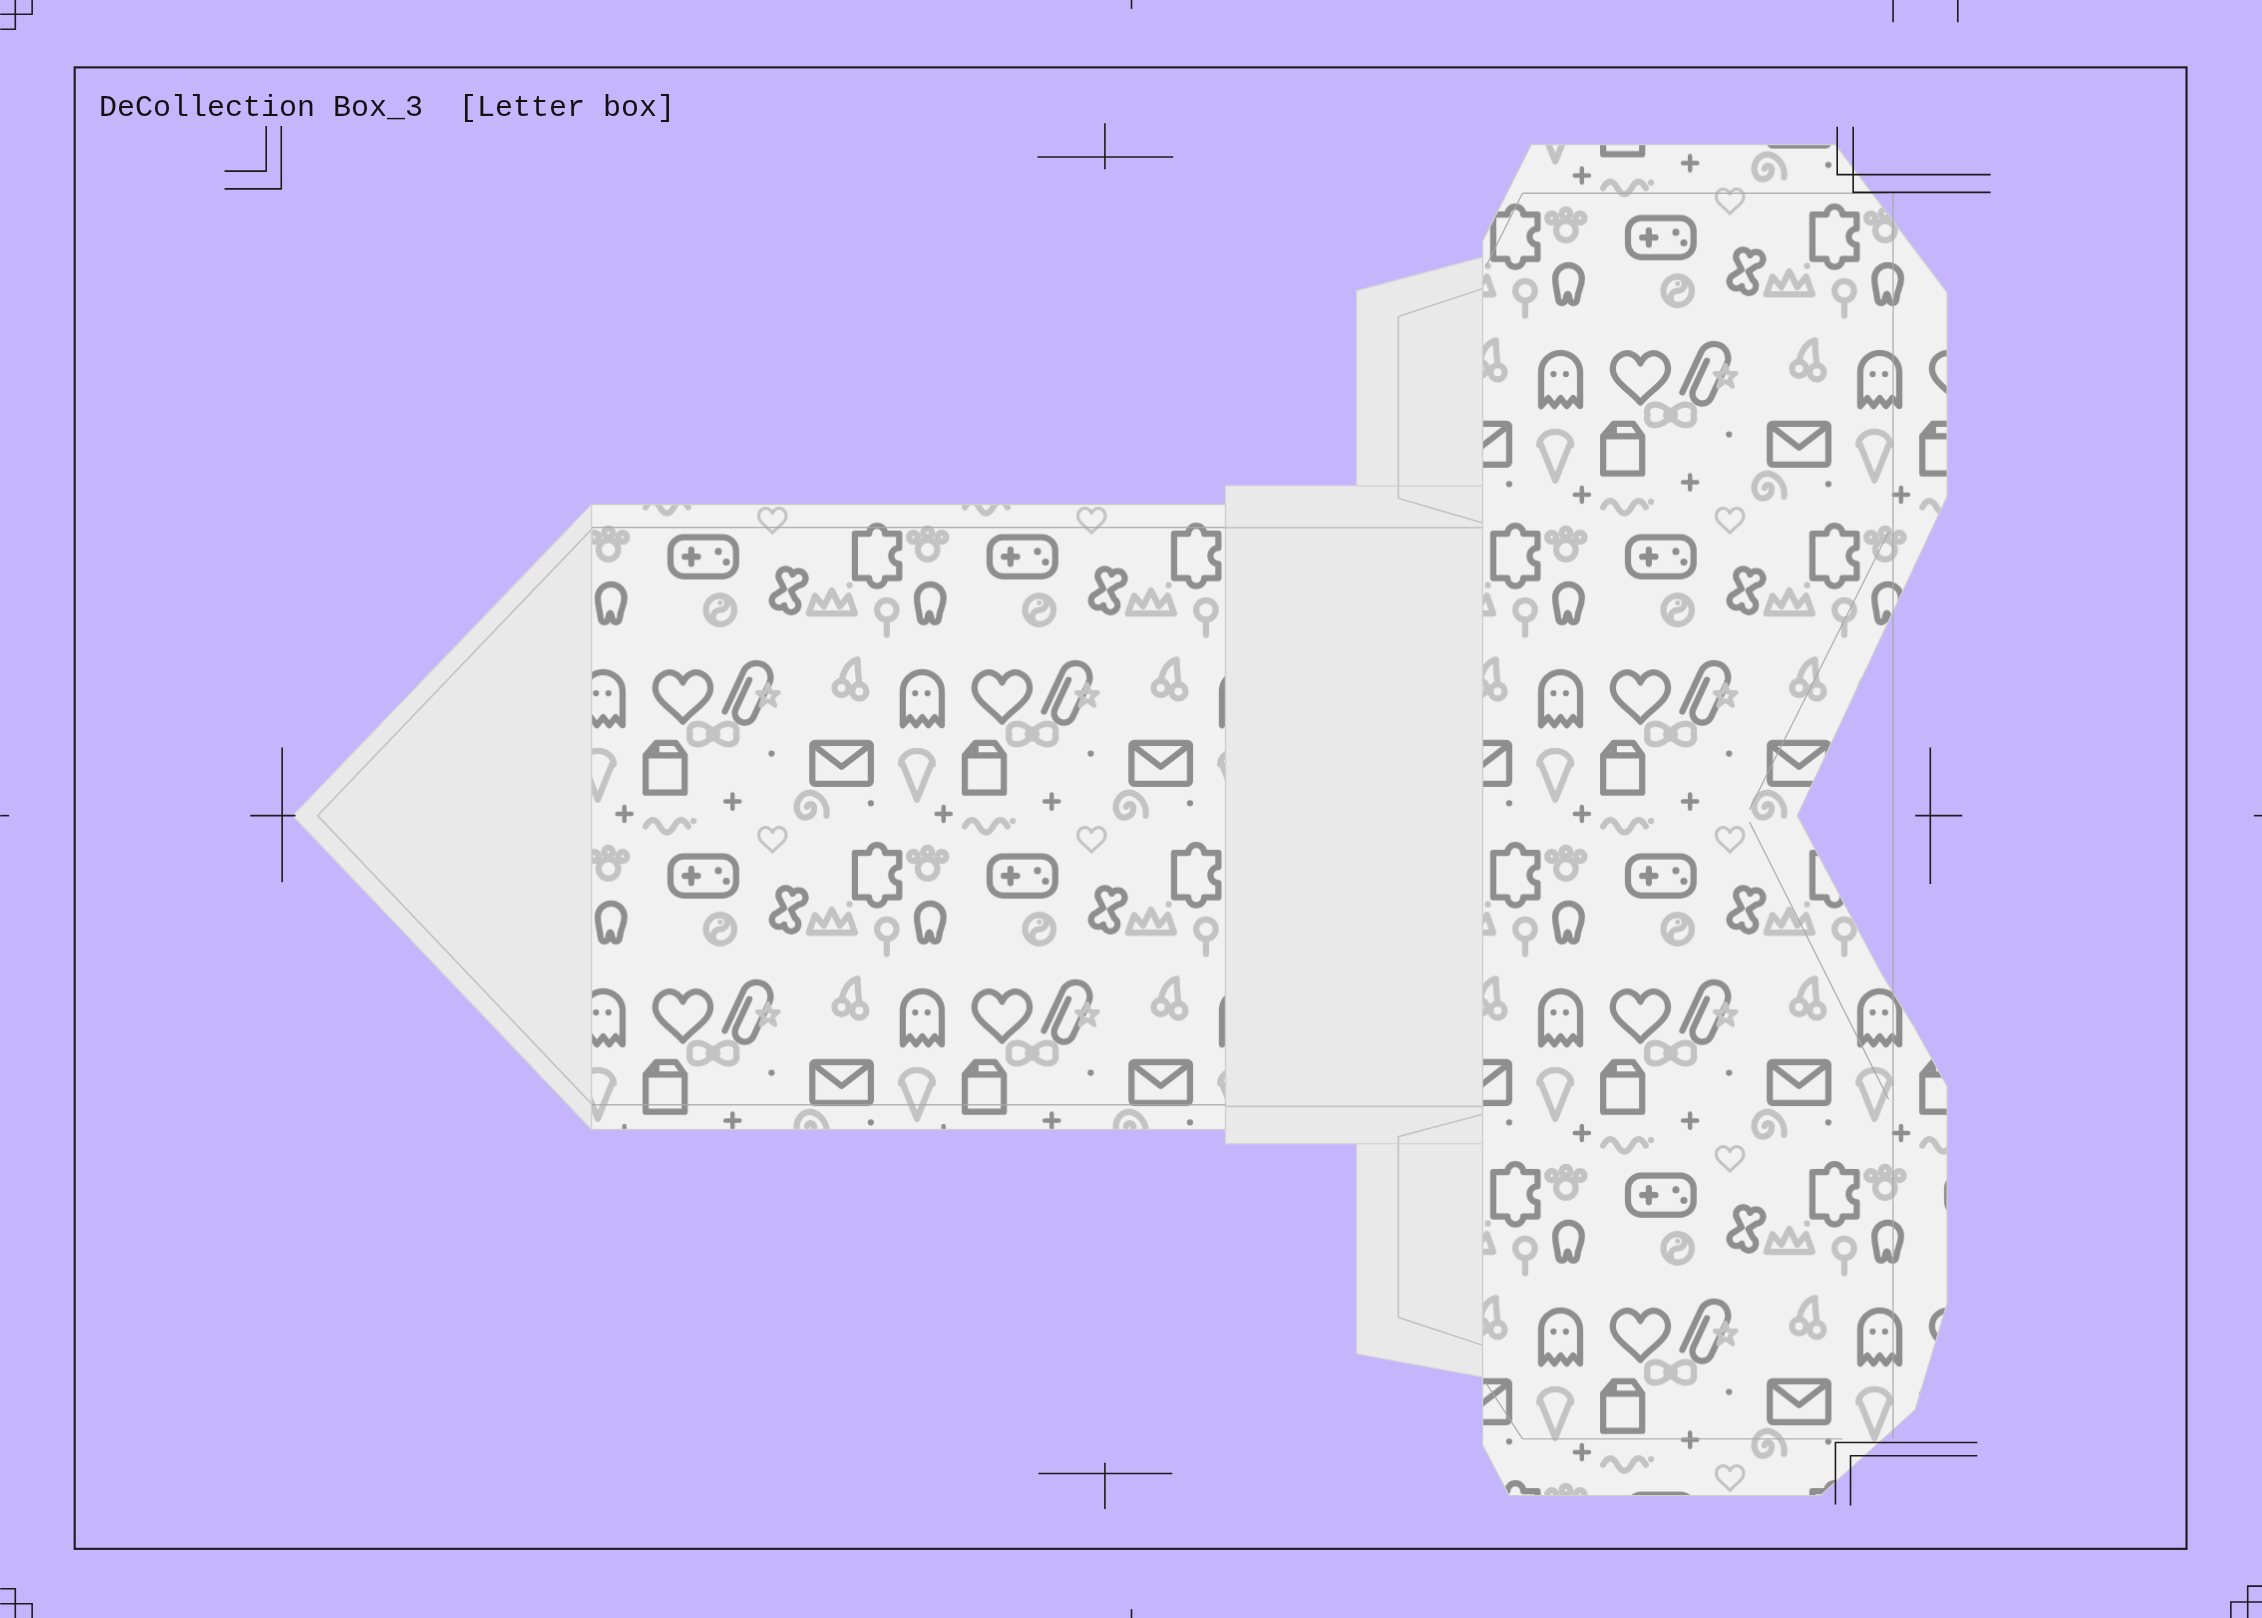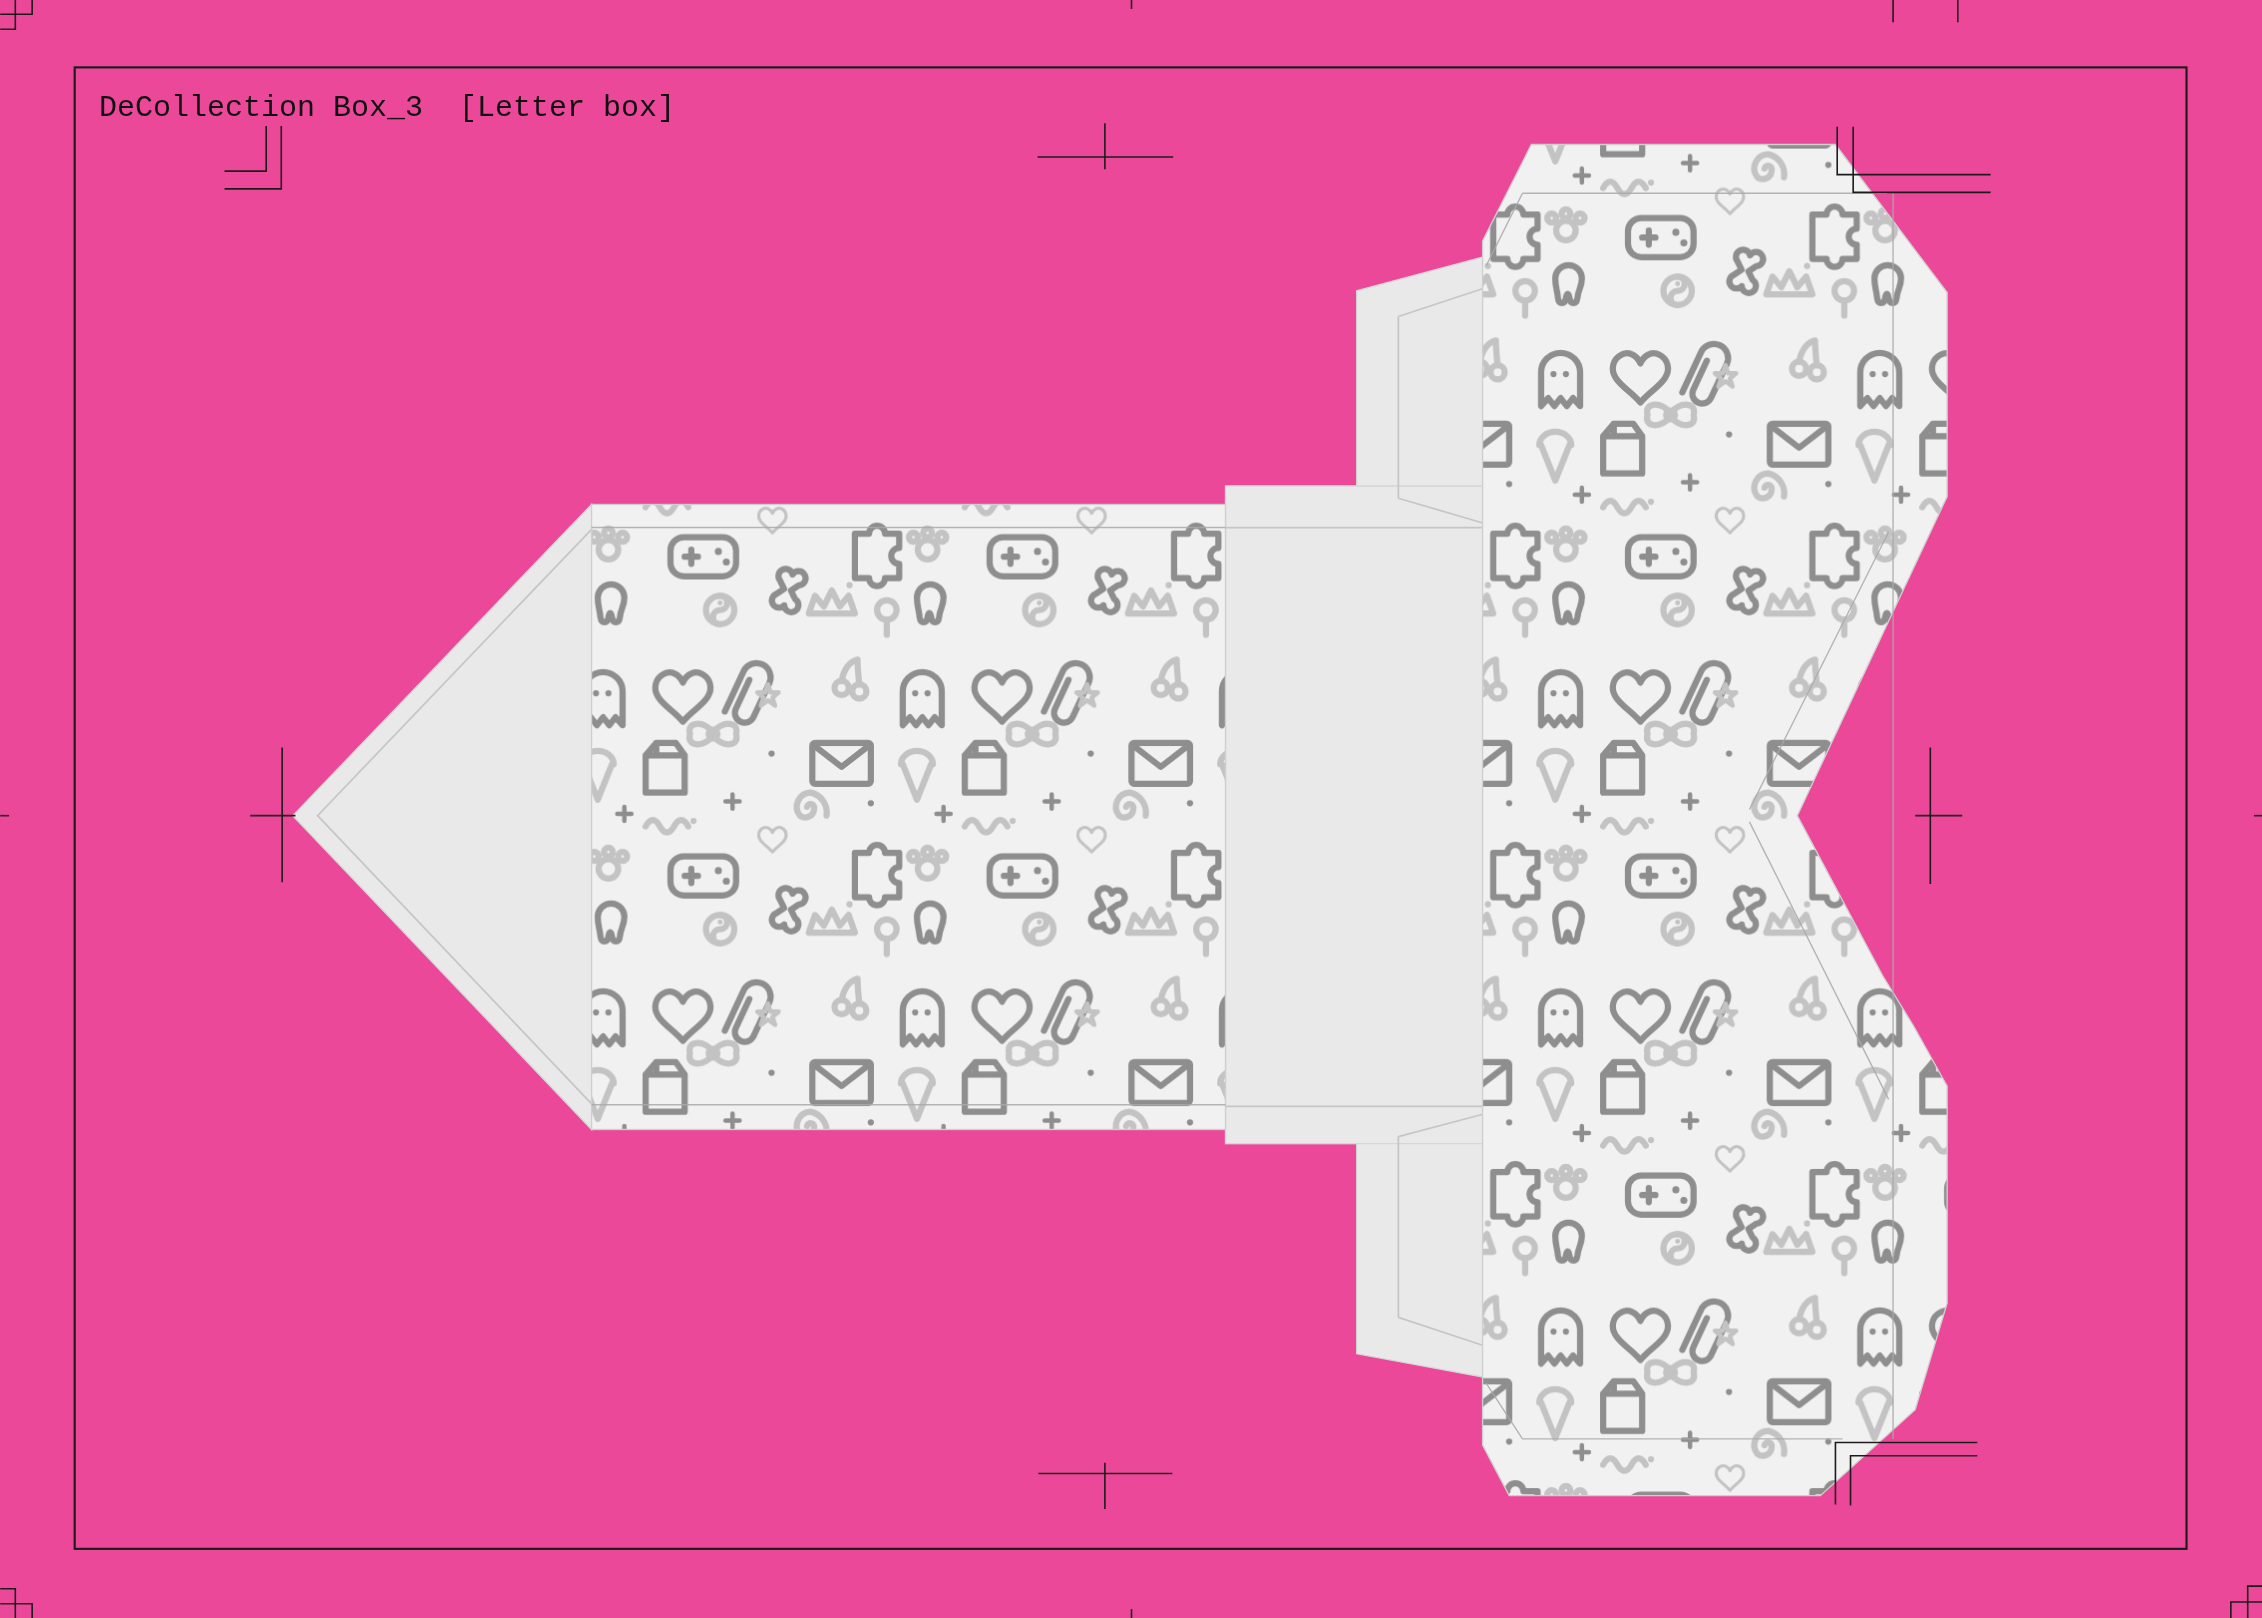--- a/index.html
+++ b/index.html
@@ -1,16 +1,16 @@
 <!DOCTYPE html>
 <html style="font-size:14px"><head>
 <meta charset="utf-8">
 <style>
   html,body{margin:0;padding:0;background:#ffffff;}
-  .page{position:relative;width:2263px;height:1618px;background:#ec4899;overflow:hidden;
+  .page{position:relative;width:2263px;height:1618px;background:#c4b5fd;overflow:hidden;
         font-family:"Liberation Mono","DejaVu Sans Mono",monospace;}
   .drawing{position:absolute;left:0;top:0;width:2263px;height:1618px;}
   .title{position:absolute;left:99px;top:91px;font-size:30px;color:#111;
          white-space:pre;letter-spacing:0px;font-family:"Liberation Mono","DejaVu Sans Mono",monospace;}
 </style>
 </head>
 <body>
 
 <div class="page">
 

